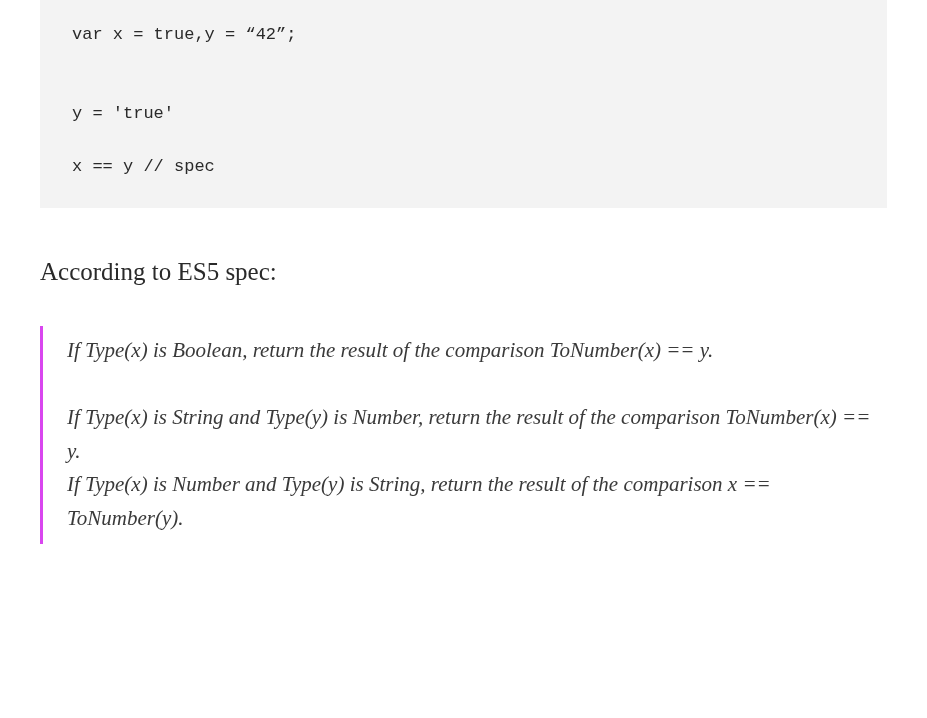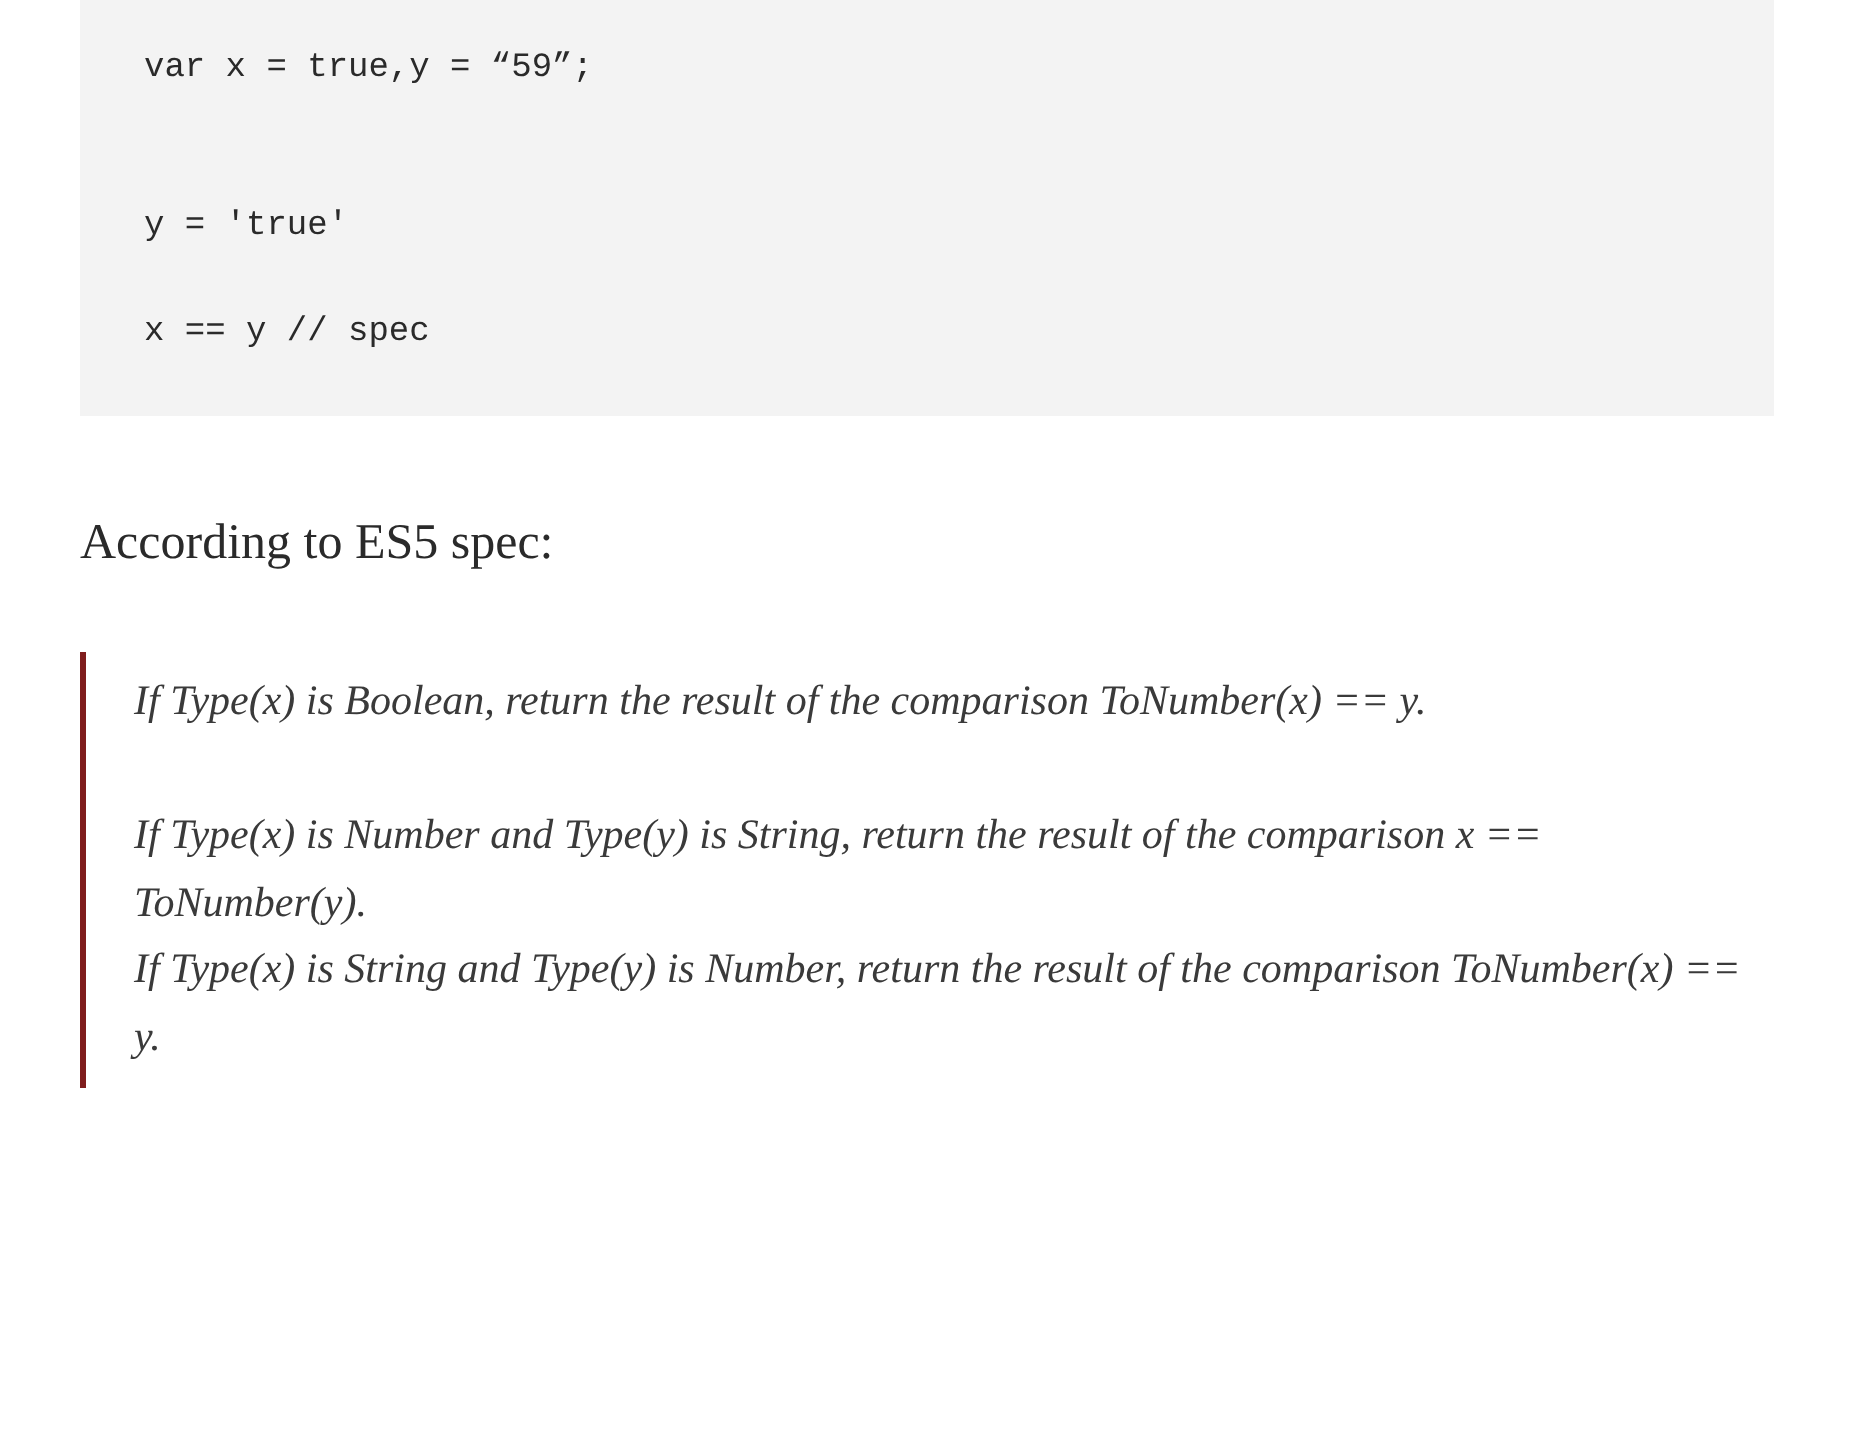--- a/index.html
+++ b/index.html
@@ -30,49 +30,49 @@
     height: 1.55em;
   }
   .intro-text {
     font-size: 25px;
     color: #2a2a2a;
     margin: 50px 40px 40px 40px;
     font-family: Georgia, 'Times New Roman', serif;
   }
   .blockquote {
     margin: 0 40px 0 40px;
-    border-left: 3px solid #7f1d1d;
+    border-left: 3px solid #d946ef;
     padding: 8px 0 8px 24px;
     font-style: italic;
     font-size: 21px;
     line-height: 1.6;
     color: #3a3a3a;
   }
   .blockquote .para {
     margin-bottom: 0;
   }
   .blockquote .para + .para {
     margin-top: 0;
   }
   .blockquote .block-gap {
     height: 1.6em;
   }
 </style>
 </head>
 <body>
 
 <div class="code-block">
-  <div class="code-line">var x = true,y = “59”;</div>
+  <div class="code-line">var x = true,y = “42”;</div>
   <div class="code-gap"></div>
   <div class="code-gap"></div>
   <div class="code-line">y = 'true'</div>
   <div class="code-gap"></div>
   <div class="code-line">x == y // spec</div>
 </div>
 
 <div class="intro-text">According to ES5 spec:</div>
 
 <div class="blockquote">
   <div class="para">If Type(x) is Boolean, return the result of the comparison ToNumber(x) == y.</div>
   <div class="block-gap"></div>
+  <div class="para">If Type(x) is String and Type(y) is Number, return the result of the comparison ToNumber(x) == y.</div>
   <div class="para">If Type(x) is Number and Type(y) is String, return the result of the comparison x == ToNumber(y).</div>
-  <div class="para">If Type(x) is String and Type(y) is Number, return the result of the comparison ToNumber(x) == y.</div>
 </div>
 
 </body></html>

